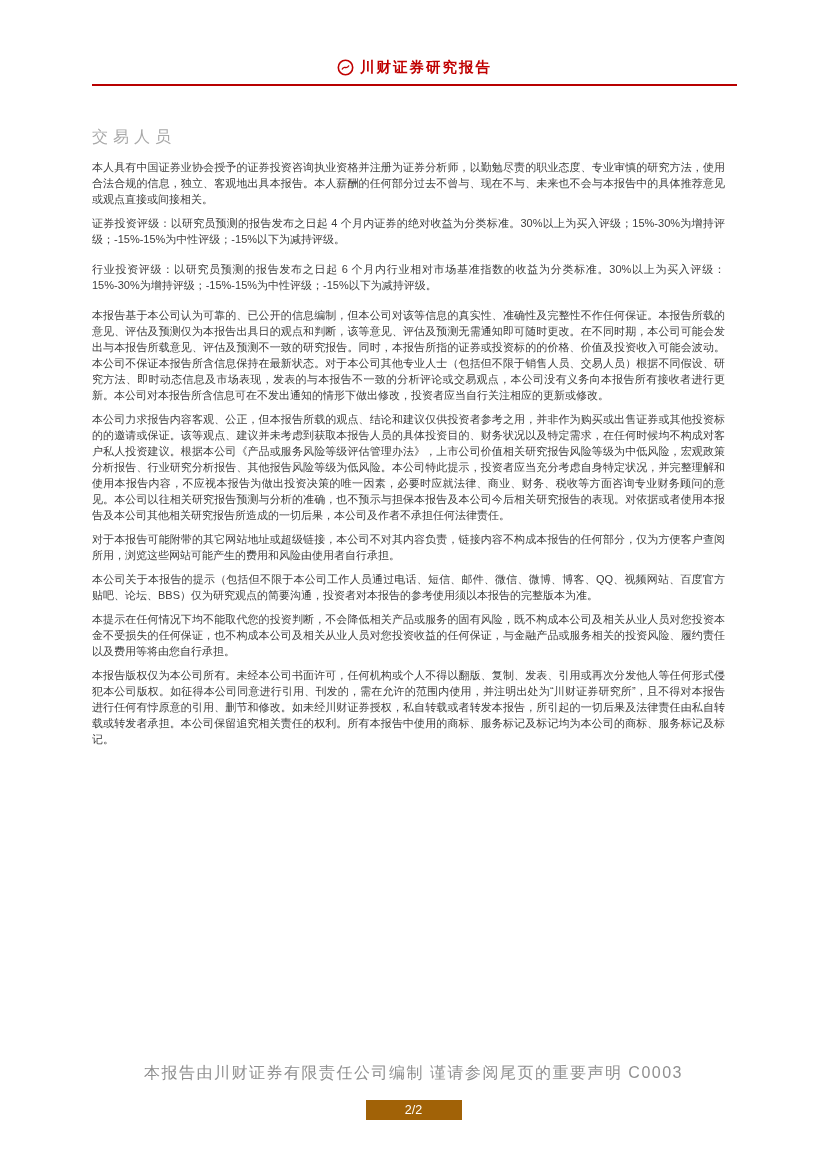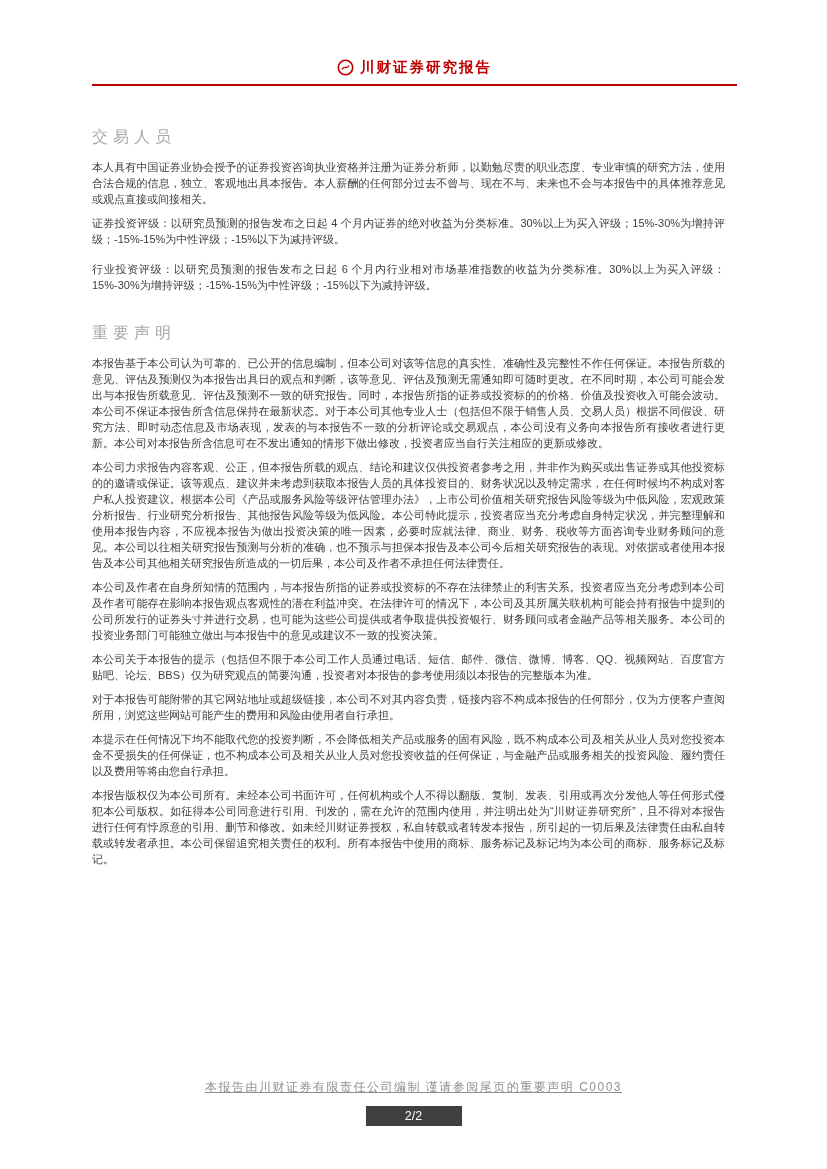--- a/index.html
+++ b/index.html
@@ -60,29 +60,28 @@
   }
   .section-ratings p.body-para { margin-bottom:14px; }
   .footer {
     position:absolute;
     left:0;
     right:0;
     bottom:33px;
     text-align:center;
   }
   .footer-note {
-    font-size:12px;
+    font-size:16px;
     color:#8f8f8f;
     letter-spacing:1.5px;
-    text-decoration:underline;
   }
   .page-badge {
-    margin:10px auto;
+    margin:16px auto;
     width:96px;
-    background:#404040;
+    background:#a16207;
     color:#ffffff;
     font-size:12.5px;
     line-height:20px;
     text-align:center;
   }
 </style>
 </head>
 <body>
 
 <div class="page">
@@ -106,26 +105,24 @@
       <h2 class="section-title">交易人员</h2>
       <p class="body-para">本人具有中国证券业协会授予的证券投资咨询执业资格并注册为证券分析师，以勤勉尽责的职业态度、专业审慎的研究方法，使用合法合规的信息，独立、客观地出具本报告。本人薪酬的任何部分过去不曾与、现在不与、未来也不会与本报告中的具体推荐意见或观点直接或间接相关。</p>
     </div>
 
     <div class="section section-ratings">
       <p class="body-para">证券投资评级：以研究员预测的报告发布之日起 4 个月内证券的绝对收益为分类标准。30%以上为买入评级；15%-30%为增持评级；-15%-15%为中性评级；-15%以下为减持评级。</p>
       <p class="body-para">行业投资评级：以研究员预测的报告发布之日起 6 个月内行业相对市场基准指数的收益为分类标准。30%以上为买入评级：15%-30%为增持评级；-15%-15%为中性评级；-15%以下为减持评级。</p>
     </div>
 
     <div class="section">
-      <h2 class="section-title">重要声明</h2>
       <p class="body-para">本报告基于本公司认为可靠的、已公开的信息编制，但本公司对该等信息的真实性、准确性及完整性不作任何保证。本报告所载的意见、评估及预测仅为本报告出具日的观点和判断，该等意见、评估及预测无需通知即可随时更改。在不同时期，本公司可能会发出与本报告所载意见、评估及预测不一致的研究报告。同时，本报告所指的证券或投资标的的价格、价值及投资收入可能会波动。本公司不保证本报告所含信息保持在最新状态。对于本公司其他专业人士（包括但不限于销售人员、交易人员）根据不同假设、研究方法、即时动态信息及市场表现，发表的与本报告不一致的分析评论或交易观点，本公司没有义务向本报告所有接收者进行更新。本公司对本报告所含信息可在不发出通知的情形下做出修改，投资者应当自行关注相应的更新或修改。</p>
       <p class="body-para">本公司力求报告内容客观、公正，但本报告所载的观点、结论和建议仅供投资者参考之用，并非作为购买或出售证券或其他投资标的的邀请或保证。该等观点、建议并未考虑到获取本报告人员的具体投资目的、财务状况以及特定需求，在任何时候均不构成对客户私人投资建议。根据本公司《产品或服务风险等级评估管理办法》，上市公司价值相关研究报告风险等级为中低风险，宏观政策分析报告、行业研究分析报告、其他报告风险等级为低风险。本公司特此提示，投资者应当充分考虑自身特定状况，并完整理解和使用本报告内容，不应视本报告为做出投资决策的唯一因素，必要时应就法律、商业、财务、税收等方面咨询专业财务顾问的意见。本公司以往相关研究报告预测与分析的准确，也不预示与担保本报告及本公司今后相关研究报告的表现。对依据或者使用本报告及本公司其他相关研究报告所造成的一切后果，本公司及作者不承担任何法律责任。</p>
-      <p class="body-para">本公司及作者在自身所知情的范围内，与本报告所指的证券或投资标的不存在法律禁止的利害关系。投资者应当充分考虑到本公司及作者可能存在影响本报告观点客观性的潜在利益冲突。在法律许可的情况下，本公司及其所属关联机构可能会持有报告中提到的公司所发行的证券头寸并进行交易，也可能为这些公司提供或者争取提供投资银行、财务顾问或者金融产品等相关服务。本公司的投资业务部门可能独立做出与本报告中的意见或建议不一致的投资决策。</p>
+      <p class="body-para">对于本报告可能附带的其它网站地址或超级链接，本公司不对其内容负责，链接内容不构成本报告的任何部分，仅为方便客户查阅所用，浏览这些网站可能产生的费用和风险由使用者自行承担。</p>
       <p class="body-para">本公司关于本报告的提示（包括但不限于本公司工作人员通过电话、短信、邮件、微信、微博、博客、QQ、视频网站、百度官方贴吧、论坛、BBS）仅为研究观点的简要沟通，投资者对本报告的参考使用须以本报告的完整版本为准。</p>
-      <p class="body-para">对于本报告可能附带的其它网站地址或超级链接，本公司不对其内容负责，链接内容不构成本报告的任何部分，仅为方便客户查阅所用，浏览这些网站可能产生的费用和风险由使用者自行承担。</p>
       <p class="body-para">本提示在任何情况下均不能取代您的投资判断，不会降低相关产品或服务的固有风险，既不构成本公司及相关从业人员对您投资本金不受损失的任何保证，也不构成本公司及相关从业人员对您投资收益的任何保证，与金融产品或服务相关的投资风险、履约责任以及费用等将由您自行承担。</p>
       <p class="body-para">本报告版权仅为本公司所有。未经本公司书面许可，任何机构或个人不得以翻版、复制、发表、引用或再次分发他人等任何形式侵犯本公司版权。如征得本公司同意进行引用、刊发的，需在允许的范围内使用，并注明出处为“川财证券研究所”，且不得对本报告进行任何有悖原意的引用、删节和修改。如未经川财证券授权，私自转载或者转发本报告，所引起的一切后果及法律责任由私自转载或转发者承担。本公司保留追究相关责任的权利。所有本报告中使用的商标、服务标记及标记均为本公司的商标、服务标记及标记。</p>
     </div>
 
   </div>
 
   <div class="footer">
     <div class="footer-note">本报告由川财证券有限责任公司编制 谨请参阅尾页的重要声明 C0003</div>
     <div class="page-badge">2/2</div>
   </div>

